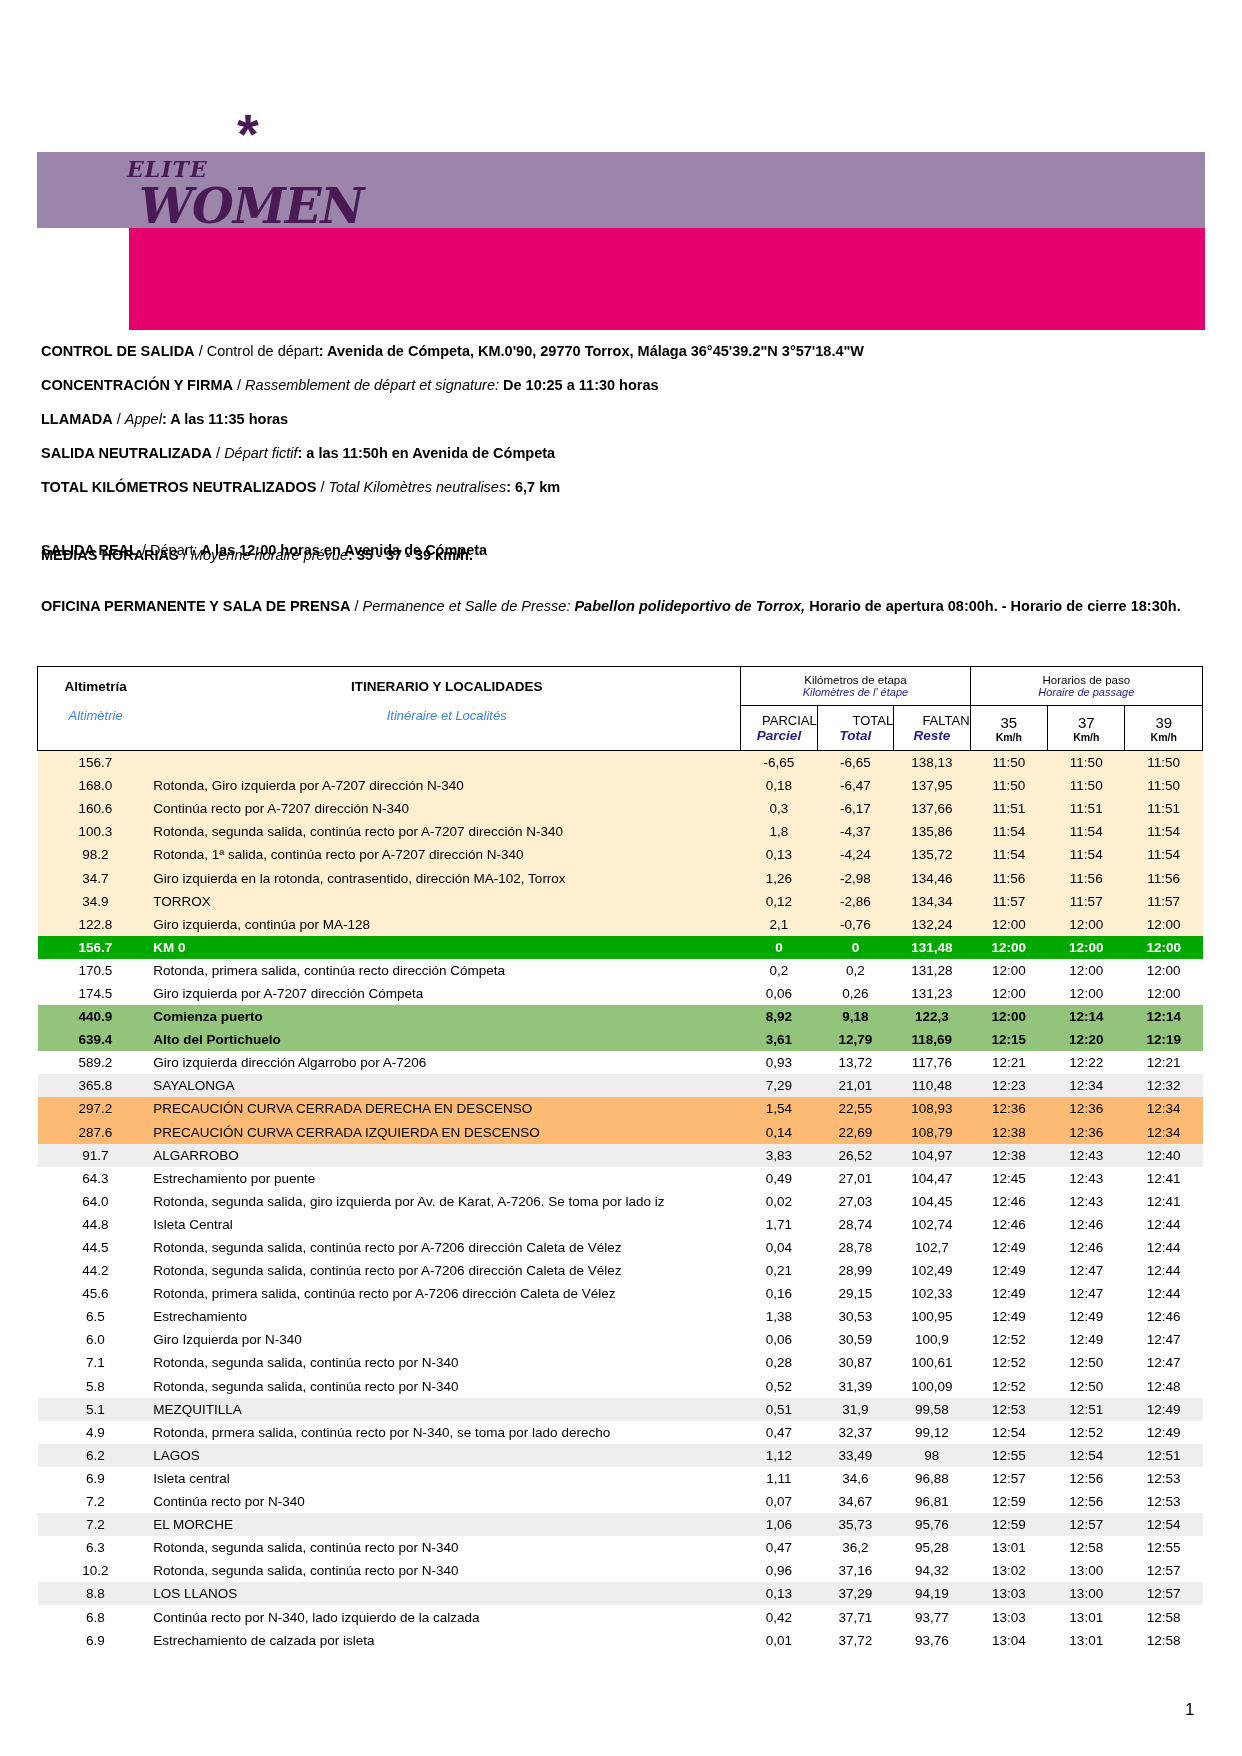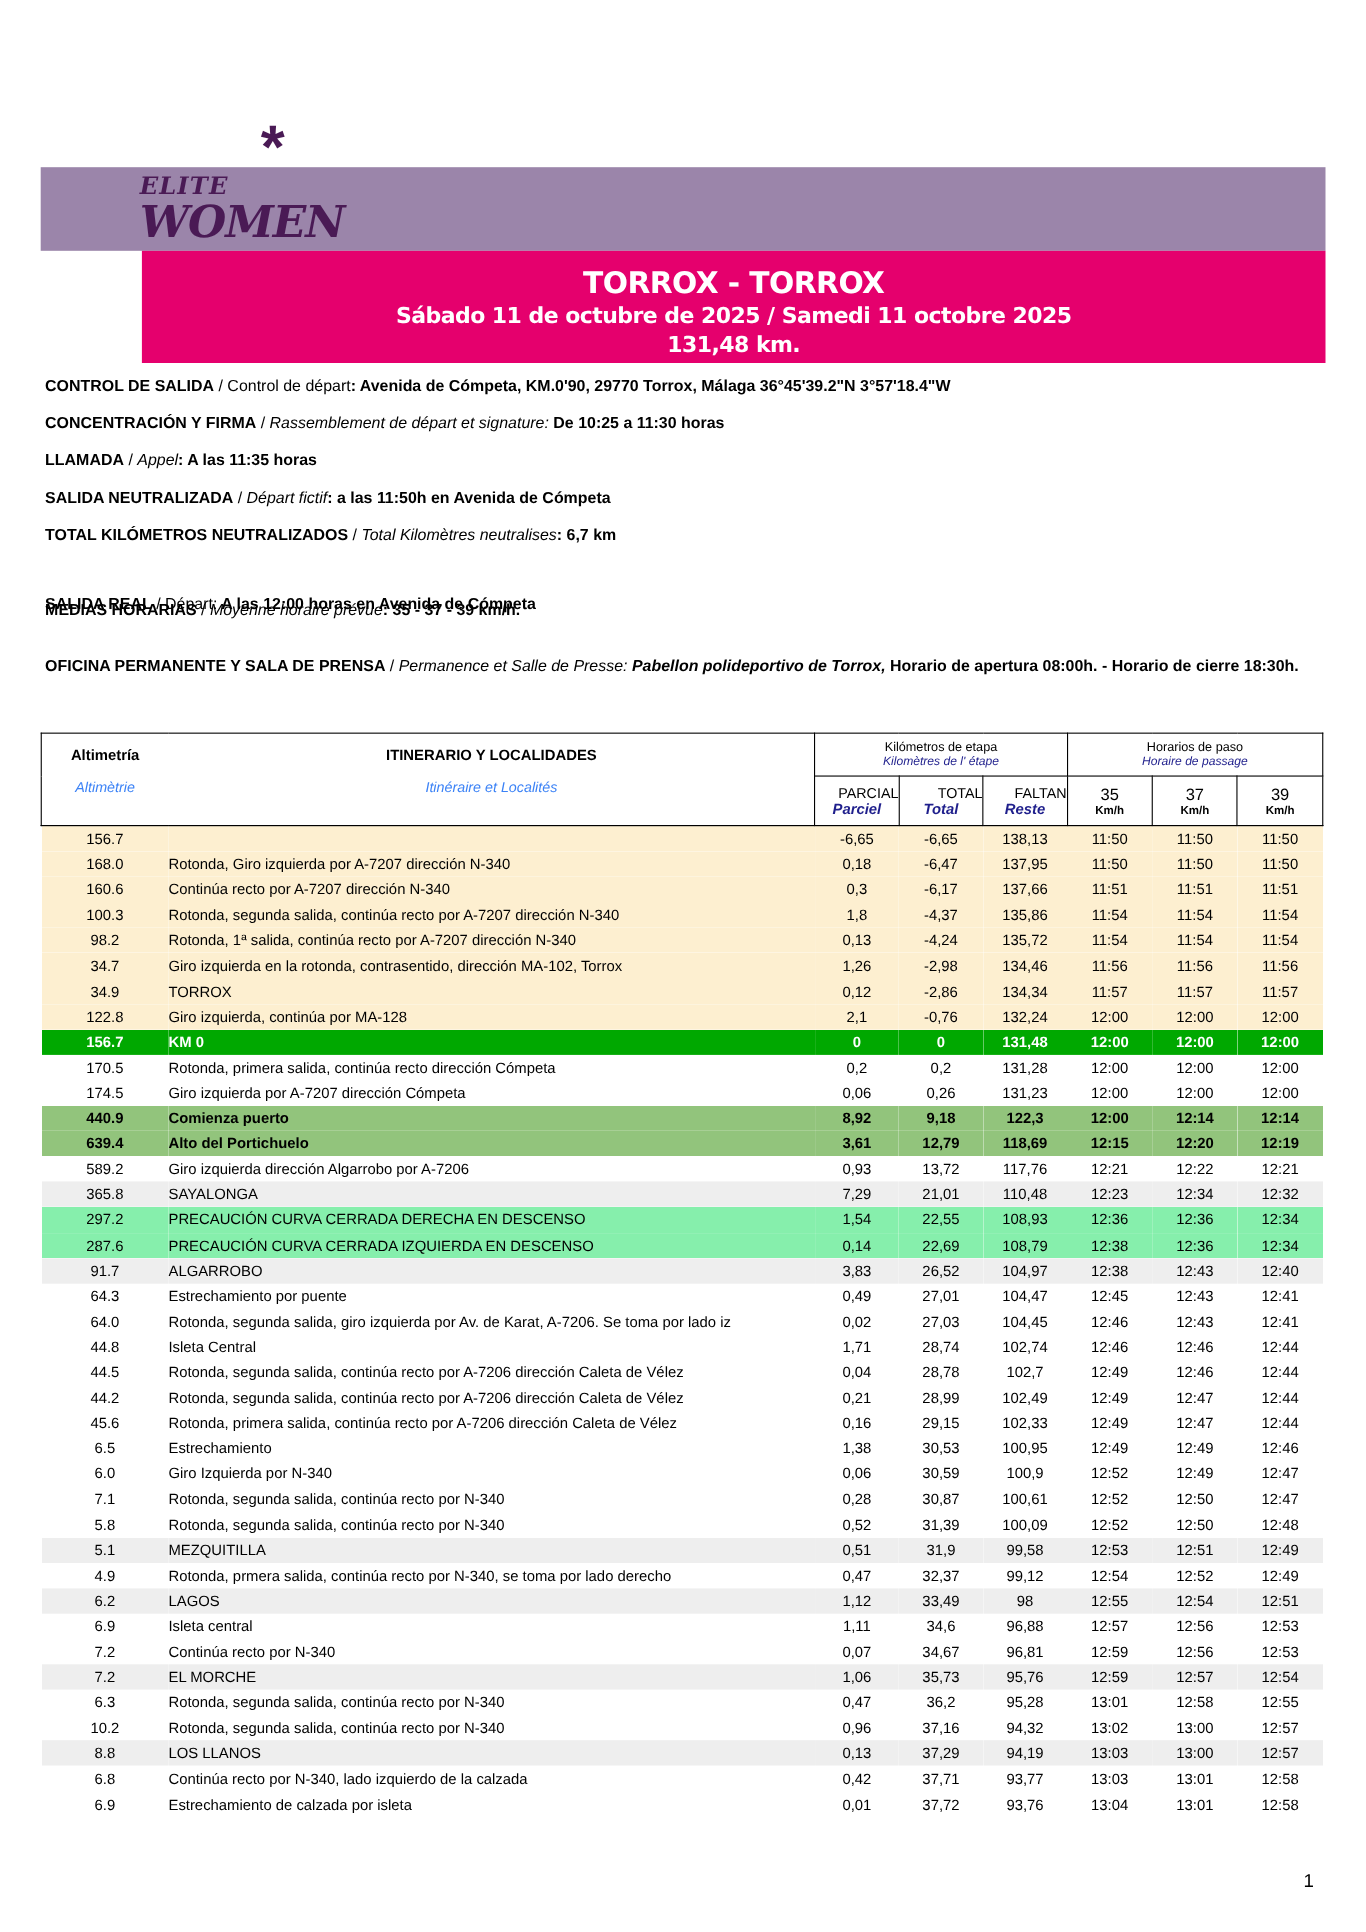--- a/index.html
+++ b/index.html
@@ -4,21 +4,21 @@
 <style>
   html, body { margin: 0; padding: 0; background: #ffffff; }
   body { width: 1242px; height: 1756px; position: relative; font-family: "Liberation Sans", sans-serif; color: #000; overflow: hidden; }
 
   .banner { position: absolute; left: 37px; top: 110px; width: 1168px; height: 220px; }
   .banner .purple { position: absolute; left: 0; top: 42px; width: 1168px; height: 76px; background: #9b85aa; }
   .banner .pink { position: absolute; left: 92px; top: 118px; width: 1076px; height: 102px; background: #e5006d; }
   .banner .logo { position: absolute; left: 90px; top: 0; width: 190px; height: 120px; }
   .banner .logo .star { position: absolute; left: 110px; top: -4px; font-size: 56px; color: #4a1a55; font-weight: bold; line-height: 1; }
   .banner .logo .elite { position: absolute; left: 0; top: 46px; font-family: "DejaVu Serif", serif; font-style: italic; font-weight: bold; font-size: 22px; color: #4a1a55; letter-spacing: 1px; }
-  .banner .logo .women { position: absolute; left: 0; top: 68px; font-family: "DejaVu Serif", serif; font-style: italic; font-weight: bold; font-size: 40px; color: #4a1a55; letter-spacing: -1px; }
+  .banner .logo .women { position: absolute; left: 12px; top: 68px; font-family: "DejaVu Serif", serif; font-style: italic; font-weight: bold; font-size: 48px; color: #4a1a55; letter-spacing: -1px; }
   .banner .title-block { position: absolute; left: 92px; top: 118px; width: 1076px; height: 102px; text-align: center; color: #fff; }
   .banner .t1 { font-family: "DejaVu Sans", sans-serif; font-weight: bold; font-size: 27px; margin-top: 14px; letter-spacing: -0.5px; }
   .banner .t2 { font-family: "DejaVu Sans", sans-serif; font-weight: bold; font-size: 20px; margin-top: 2px; letter-spacing: -0.5px; }
   .banner .t3 { font-family: "DejaVu Sans", sans-serif; font-weight: bold; font-size: 20px; margin-top: 2px; letter-spacing: -0.5px; }
 
   .info { position: absolute; left: 41px; width: 1160px; font-size: 14.5px; line-height: 18px; }
   .info b { font-weight: bold; }
   .info i { font-style: italic; }
 
   table.route { position: absolute; left: 37px; top: 666px; width: 1166px; border-collapse: collapse; font-size: 13.5px; table-layout: fixed; }
@@ -38,40 +38,35 @@
   .hdr-speed { font-size: 15px; }
   .hdr-kmh { font-size: 10.5px; font-weight: bold; }
   table.route td { height: 23.1px; padding: 0; white-space: nowrap; overflow: hidden; }
   td.alt { text-align: center; }
   td.itin { padding-left: 11px; }
   td.num, td.time { text-align: center; }
   tr.r-cream td { background: #fdefd0; }
   tr.r-km0 td { background: #00a800; color: #fff; font-weight: bold; }
   tr.r-climb td { background: #92c47c; font-weight: bold; }
   tr.r-gray td { background: #eeeeee; }
-  tr.r-warn td { background: #86efac; }
+  tr.r-warn td { background: #fdba74; }
   tr.r-white td { background: #ffffff; }
 
   .page-number { position: absolute; left: 1185px; top: 1700px; font-size: 17px; }
 </style>
 </head>
 <body>
 
 <div class="banner">
   <div class="purple"></div>
   <div class="pink"></div>
   <div class="logo">
     <span class="star">*</span>
     <span class="elite">ELITE</span>
     <span class="women">WOMEN</span>
-  </div>
-  <div class="title-block">
-    <div class="t1">TORROX - TORROX</div>
-    <div class="t2">Sábado 11 de octubre de 2025 / Samedi 11 octobre 2025</div>
-    <div class="t3">131,48 km.</div>
   </div>
 </div>
 
 <div id="info-area">
     <div class="info" style="top: 342px;"><b>CONTROL DE SALIDA</b><span> / </span><span>Control de départ</span><b style="white-space: pre;">: </b><b>Avenida de Cómpeta, KM.0'90, 29770 Torrox, Málaga  36°45'39.2"N 3°57'18.4"W</b></div>
     <div class="info" style="top: 376px;"><b>CONCENTRACIÓN Y FIRMA</b><span> / </span><i>Rassemblement de départ et signature:</i><b style="white-space: pre;"> </b><b>De 10:25 a 11:30 horas</b></div>
     <div class="info" style="top: 410px;"><b>LLAMADA</b><span> / </span><i>Appel</i><b style="white-space: pre;">: </b><b>A las 11:35 horas</b></div>
     <div class="info" style="top: 444px;"><b>SALIDA NEUTRALIZADA</b><span> / </span><i>Départ fictif</i><b style="white-space: pre;">: </b><b>a las 11:50h en Avenida de Cómpeta</b></div>
     <div class="info" style="top: 478px;"><b>TOTAL KILÓMETROS NEUTRALIZADOS</b><span> / </span><i>Total Kilomètres neutralises</i><b style="white-space: pre;">: </b><b>6,7 km</b></div>
     <div class="info" style="top: 541px;"><b>SALIDA REAL</b><span> / </span><span>Départ:</span><b style="white-space: pre;"> </b><b>A las 12:00 horas en Avenida de Cómpeta</b></div>

